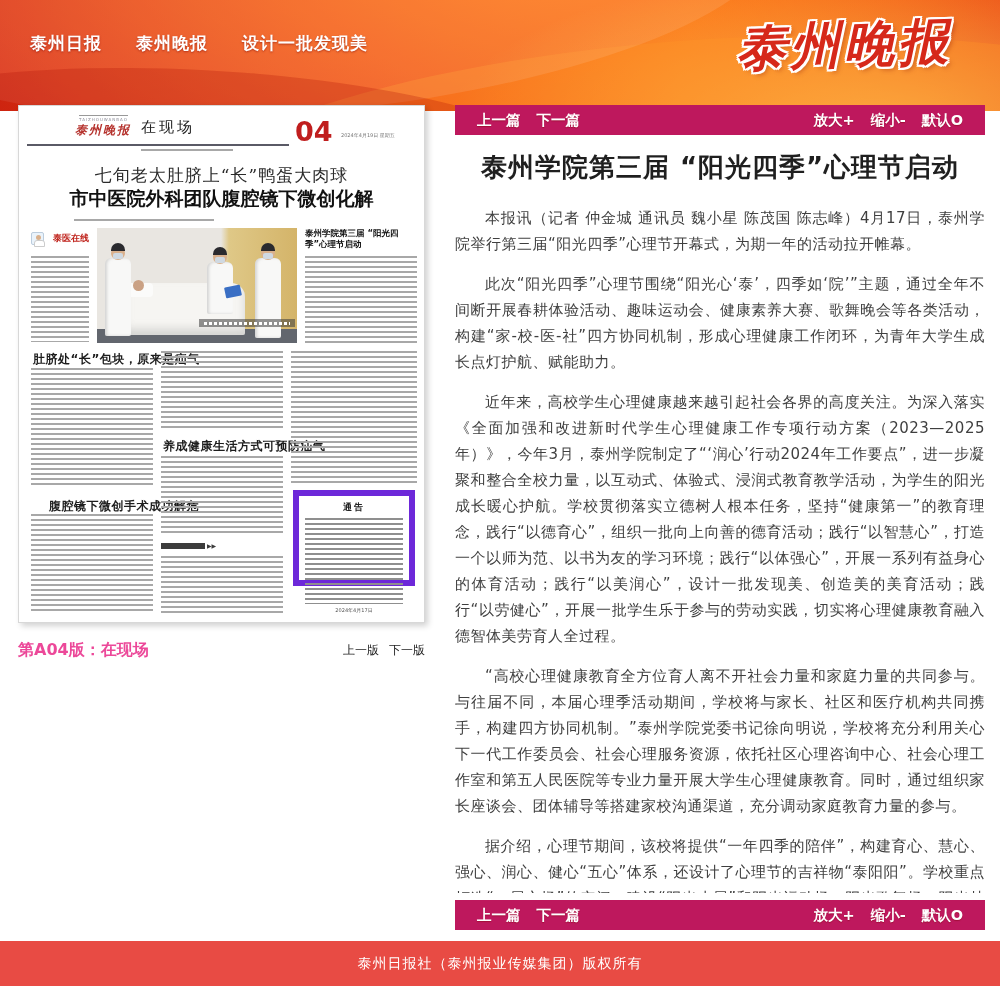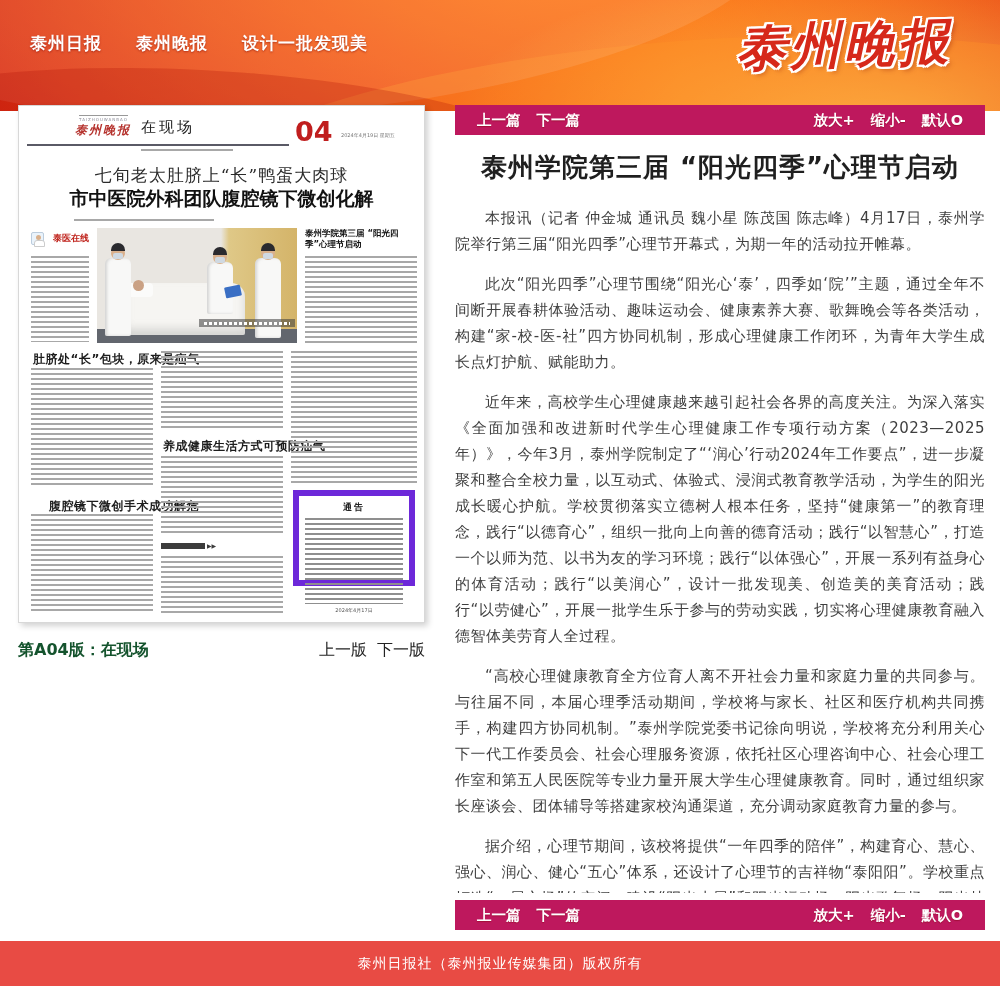--- a/index.html
+++ b/index.html
@@ -92,22 +92,22 @@
   .rm-row .bar { width:44px; height:6px; background:#3c3c3c; }
   .rm-row .arr { font-size:6px; color:#3c3c3c; }
   .b-col2c { left:142px; top:450px; width:122px; height:58px; }
   .b-col3a { left:272px; top:245px; width:126px; height:132px; }
   .notice { left:274px; top:384px; width:122px; height:96px; border:6px solid #6d28d9; background:#fff; padding:5px 6px; }
   .notice .nt { text-align:center; font-size:9px; font-weight:bold; color:#222; letter-spacing:2px; margin-bottom:4px; }
   .notice .nb { width:100%; height:86px; }
   .notice .nd { margin-top:3px; text-align:center; font-size:5px; color:#555; }
 
   .thumb-caption { left:18px; top:640px; width:407px; display:flex; justify-content:space-between; align-items:center; }
-  .thumb-caption .pl { font-size:16px; font-weight:bold; color:#14532d; }
-  .thumb-caption .nav { font-size:16px; color:#222; display:flex; gap:10px; }
+  .thumb-caption .pl { font-size:16px; font-weight:bold; color:#ec4899; }
+  .thumb-caption .nav { font-size:12px; color:#222; display:flex; gap:10px; }
   .thumb-caption .nav a { color:#222; text-decoration:none; cursor:pointer; }
 
   
   .art-bar { left:455px; width:530px; height:30px; background:#be185d; color:#fff;
     display:flex; align-items:center; justify-content:space-between; padding:0 22px; }
   .art-bar.top { top:105px; }
   .art-bar.bottom { top:900px; }
   .art-bar .grp { display:flex; gap:16px; }
   .art-bar a { color:#fff; font-size:14.5px; font-weight:bold; text-decoration:none; cursor:pointer;
     text-shadow:0 1px 1px rgba(120,0,0,.4); }

